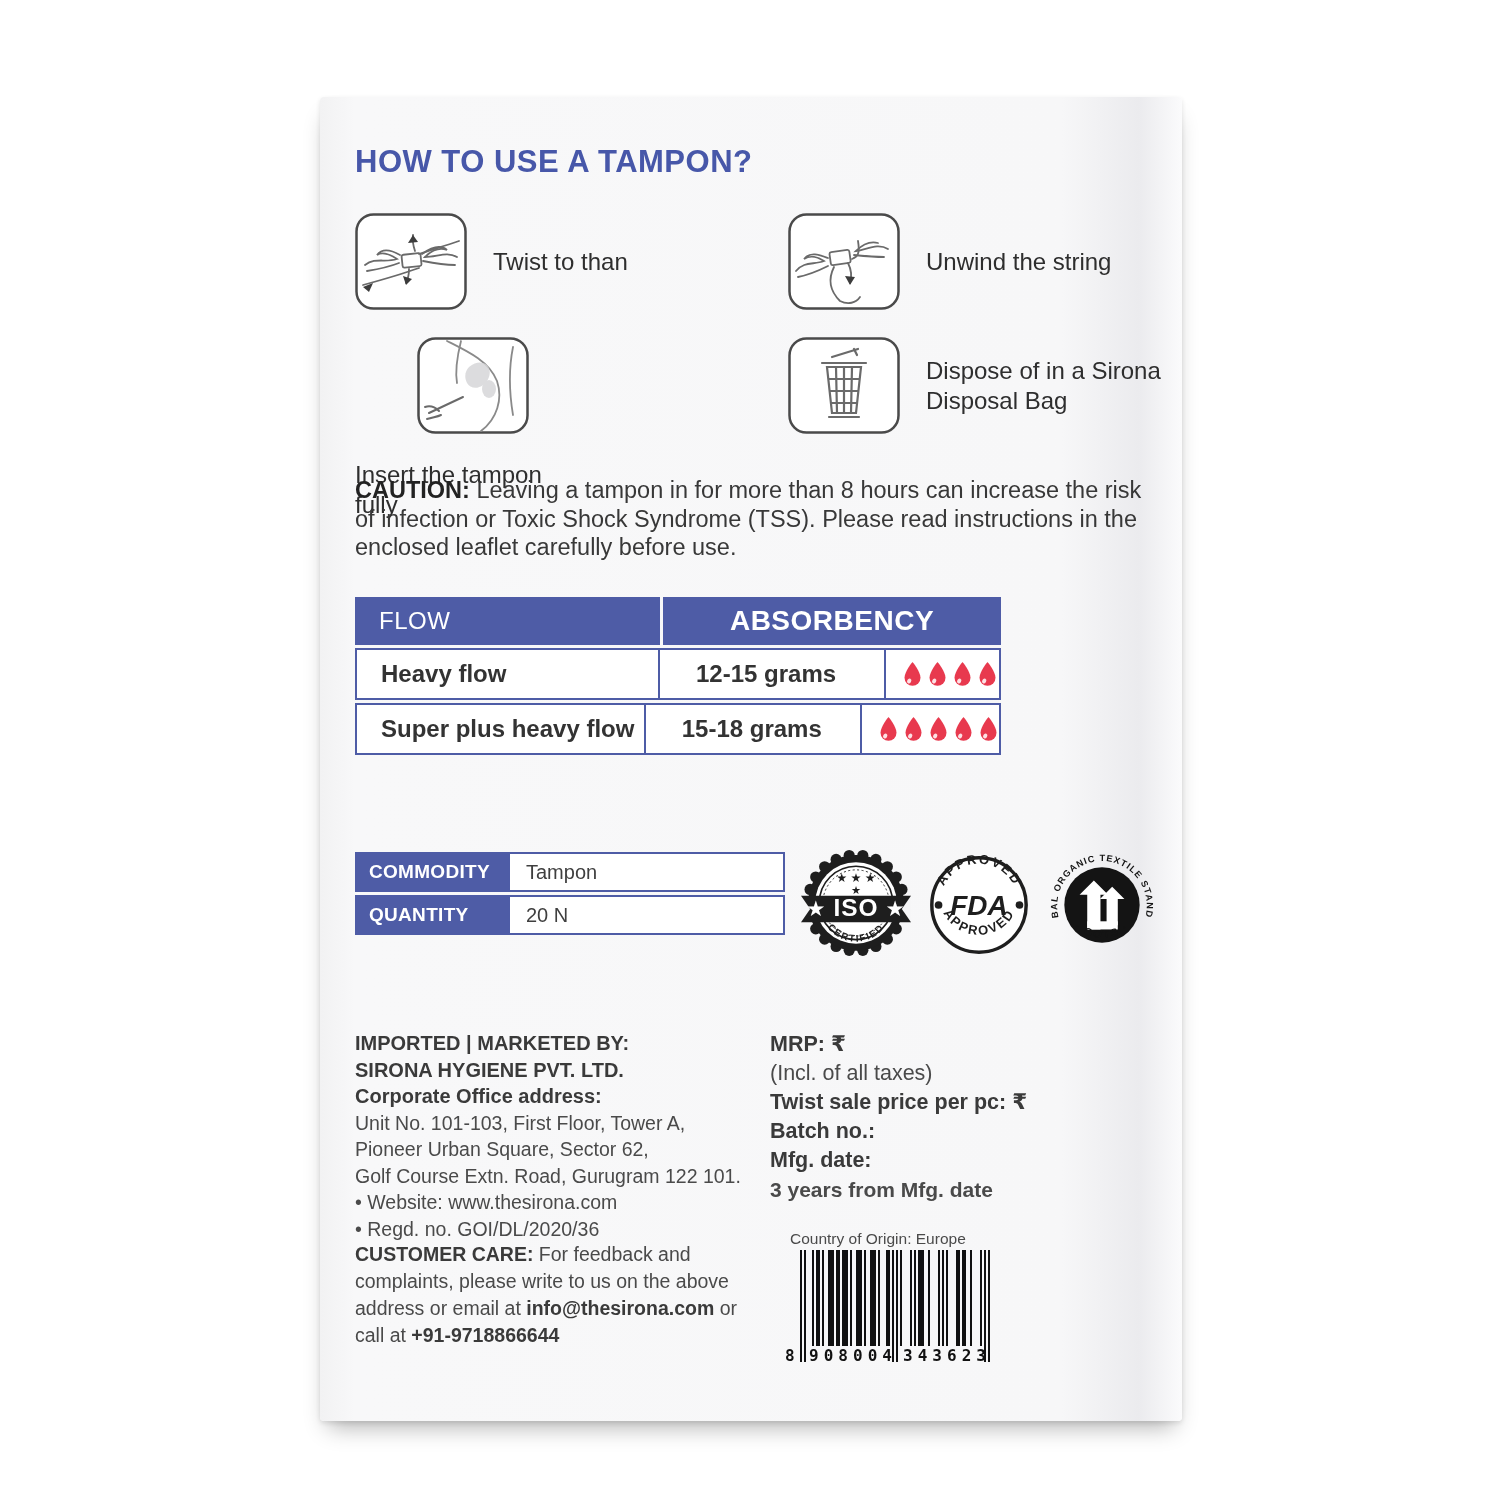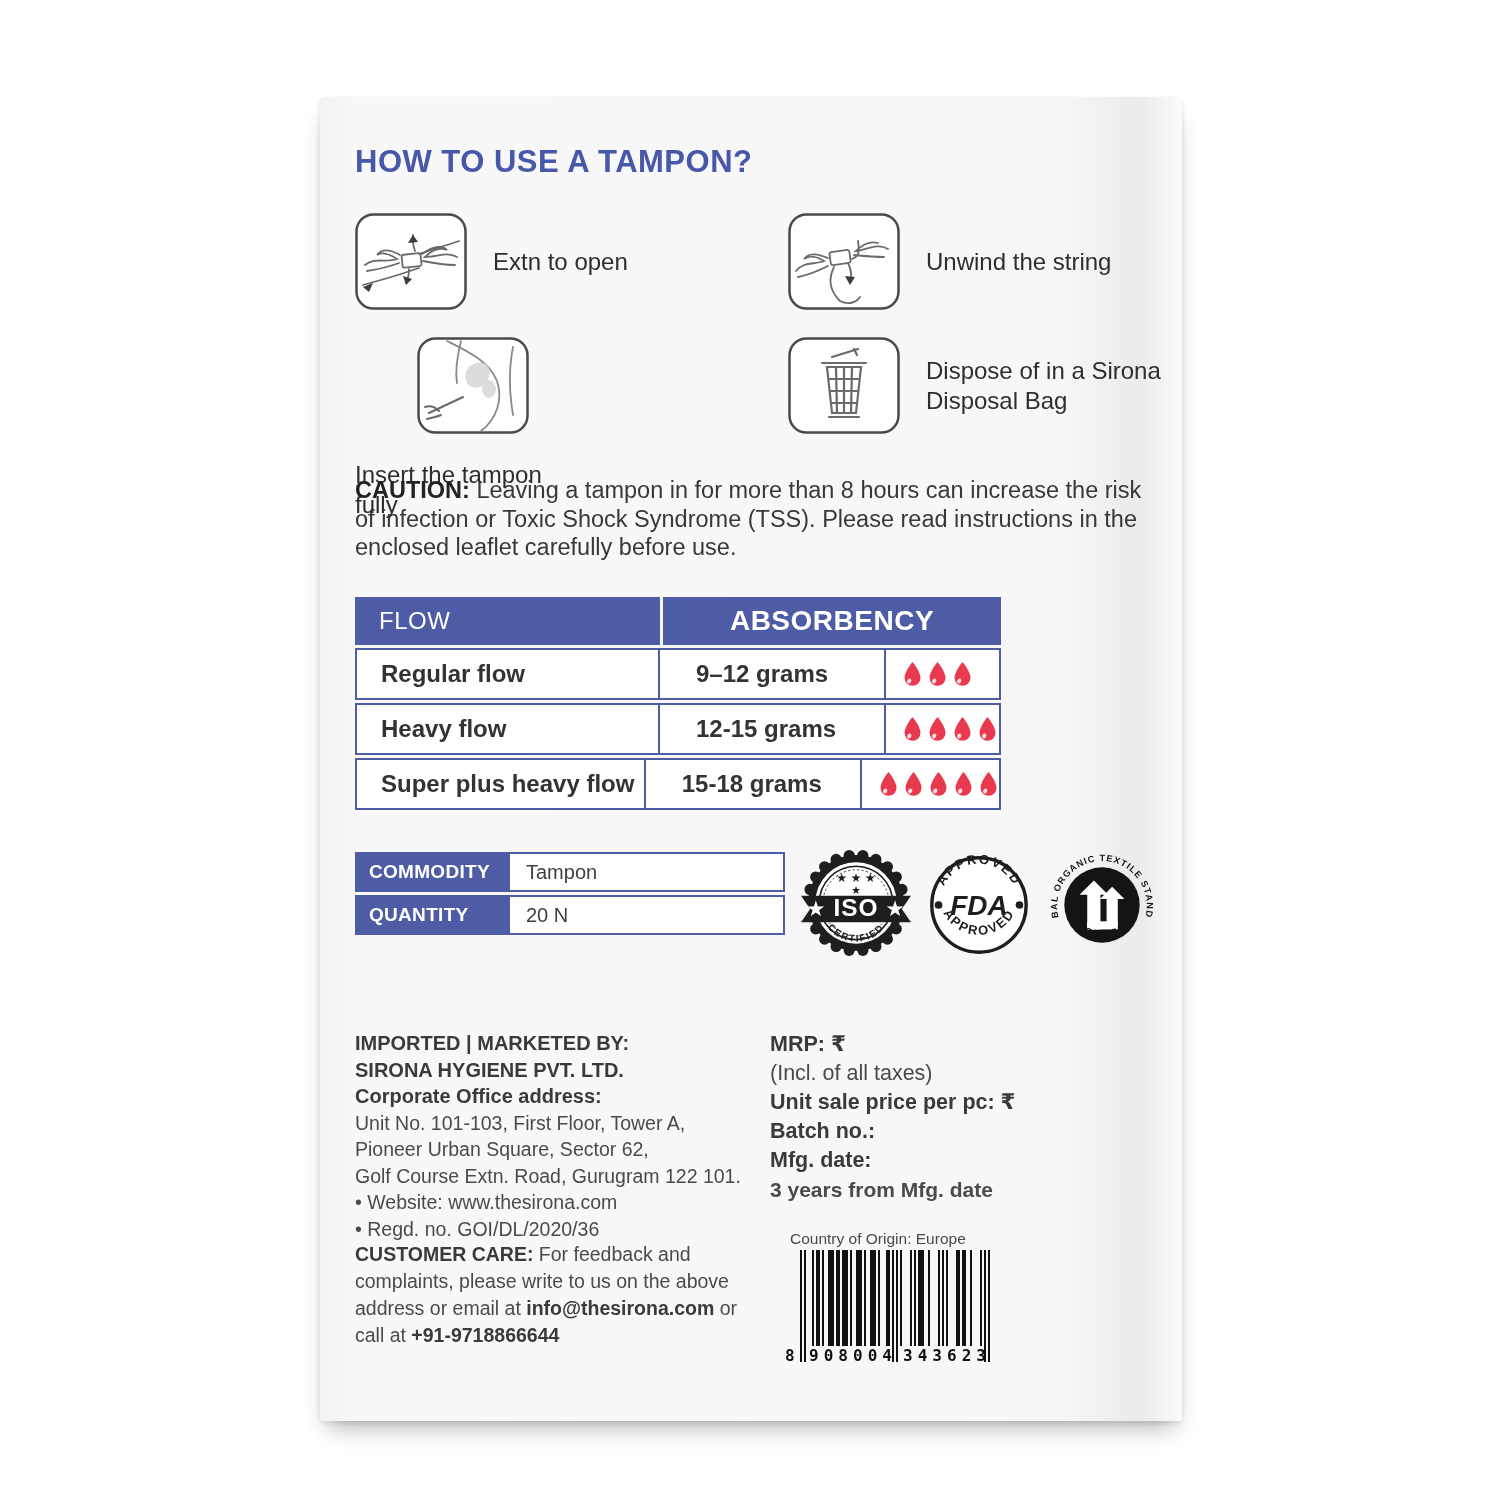--- a/index.html
+++ b/index.html
@@ -88,21 +88,21 @@
         <path d="M104 28 C 86 34, 72 38, 64 41"></path>
         <path d="M60 38 C 58 32, 57 28, 58 22"></path>
         <path d="M54 56 C 54 62, 53 66, 51 70"></path>
       </g>
       <g fill="#3c3c3c">
         <polygon points="58,22 53,30 63,29"></polygon>
         <polygon points="51,72 48,63 57,66"></polygon>
         <polygon points="8,74 18,70 14,79"></polygon>
       </g>
     </svg>
-    <div class="step-label">Extn to open</div>
+    <div class="step-label">Twist to than</div>
   </div>
 
   <div class="step" style="left:468px; top:116px;">
     <svg class="icon-box" viewBox="0 0 112 97">
       <rect x="1.5" y="1.5" width="109" height="94" rx="17" fill="#ffffff" stroke="#4a4a4a" stroke-width="2.5"></rect>
       <g stroke="#6a6a6a" stroke-width="1.8" fill="none" stroke-linecap="round">
         <rect x="42" y="38" width="20" height="13" rx="2" transform="rotate(-8 52 44)" fill="#fff"></rect>
         <path d="M8 58 C 16 48, 26 52, 36 48 C 30 44, 22 42, 16 46 C 22 38, 32 42, 40 45"></path>
         <path d="M10 64 C 20 62, 30 58, 40 53"></path>
         <path d="M100 36 C 90 30, 80 36, 68 38 C 74 32, 82 28, 90 30"></path>
@@ -154,38 +154,20 @@
     </svg>
     <div class="step-label">Dispose of in a Sirona Disposal Bag</div>
   </div>
 
   <div class="caution"><b>CAUTION:</b><span> Leaving a tampon in for more than 8 hours can increase the risk of infection or Toxic Shock Syndrome (TSS). Please read instructions in the enclosed leaflet carefully before use.</span></div>
 
   <div class="flow-table">
     <div class="ft-header">
       <div class="h1">FLOW</div>
       <div class="h2">ABSORBENCY</div>
-    </div>
-    <div class="ft-row">
-      <div class="c c1">Regular flow</div>
-      <div class="c c2">9–12 grams</div>
-      <div class="c c3">
-          <svg class="drop" viewBox="0 0 21 27">
-            <path d="M10.5,1 C10.5,1 2.5,10.5 2.5,16.8 a8,8 0 0 0 16,0 C18.5,10.5 10.5,1 10.5,1 Z" fill="#e8394e"></path>
-            <ellipse cx="7.2" cy="20" rx="2" ry="2.6" fill="#ffffff" opacity="0.85" transform="rotate(28 7.2 20)"></ellipse>
-          </svg>
-          <svg class="drop" viewBox="0 0 21 27">
-            <path d="M10.5,1 C10.5,1 2.5,10.5 2.5,16.8 a8,8 0 0 0 16,0 C18.5,10.5 10.5,1 10.5,1 Z" fill="#e8394e"></path>
-            <ellipse cx="7.2" cy="20" rx="2" ry="2.6" fill="#ffffff" opacity="0.85" transform="rotate(28 7.2 20)"></ellipse>
-          </svg>
-          <svg class="drop" viewBox="0 0 21 27">
-            <path d="M10.5,1 C10.5,1 2.5,10.5 2.5,16.8 a8,8 0 0 0 16,0 C18.5,10.5 10.5,1 10.5,1 Z" fill="#e8394e"></path>
-            <ellipse cx="7.2" cy="20" rx="2" ry="2.6" fill="#ffffff" opacity="0.85" transform="rotate(28 7.2 20)"></ellipse>
-          </svg>
-        </div>
     </div>
     <div class="ft-row">
       <div class="c c1">Heavy flow</div>
       <div class="c c2">12-15 grams</div>
       <div class="c c3">
           <svg class="drop" viewBox="0 0 21 27">
             <path d="M10.5,1 C10.5,1 2.5,10.5 2.5,16.8 a8,8 0 0 0 16,0 C18.5,10.5 10.5,1 10.5,1 Z" fill="#e8394e"></path>
             <ellipse cx="7.2" cy="20" rx="2" ry="2.6" fill="#ffffff" opacity="0.85" transform="rotate(28 7.2 20)"></ellipse>
           </svg>
           <svg class="drop" viewBox="0 0 21 27">
@@ -323,21 +305,21 @@
     <div>Golf Course Extn. Road, Gurugram 122 101.</div>
     <div>• Website: www.thesirona.com</div>
     <div>• Regd. no. GOI/DL/2020/36</div>
   </div>
 
   <div class="customer-care"><b>CUSTOMER CARE:</b><span> For feedback and complaints, please write to us on the above address or email at </span><b>info@thesirona.com</b><span> or call at </span><b>+91-9718866644</b></div>
 
   <div class="pricing">
     <div class="b">MRP: ₹</div>
     <div class="reg">(Incl. of all taxes)</div>
-    <div class="b">Unit sale price per pc: ₹</div>
+    <div class="b">Twist sale price per pc: ₹</div>
     <div class="b">Batch no.:</div>
     <div class="b">Mfg. date:</div>
     <div class="reg" style="font-weight:600; font-size:21px;">3 years from Mfg. date</div>
   </div>
 
   <div class="origin">Country of Origin: Europe</div>
 
   <div class="barcode">
     <div class="bc-bars" id="bc-bars">
         <div class="m black" style="height: 112px;"></div>

